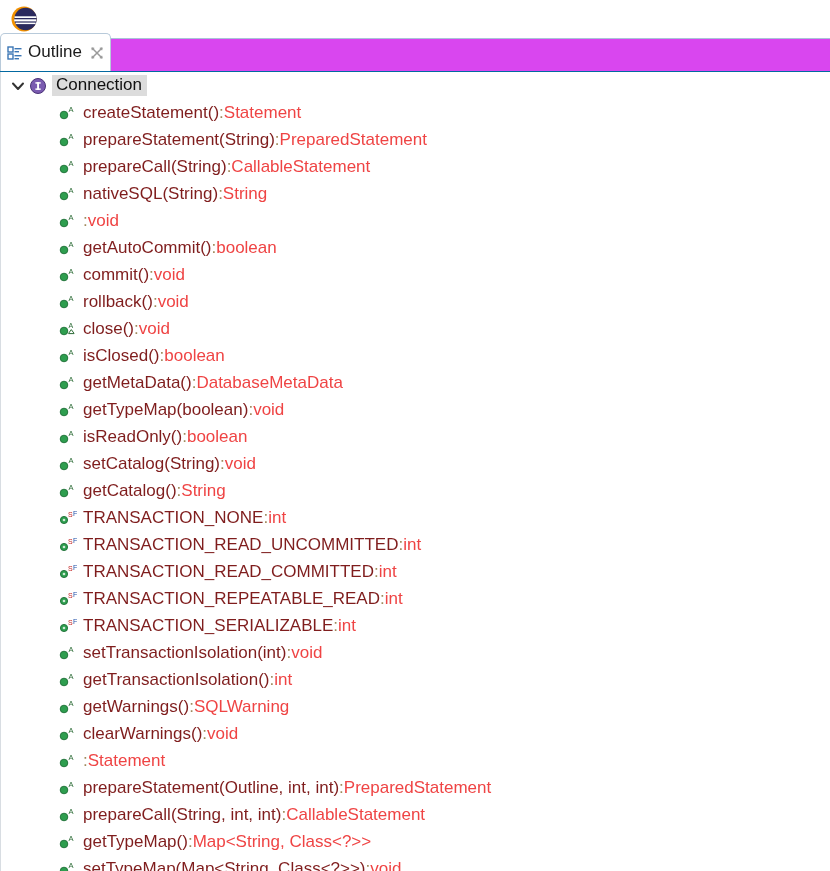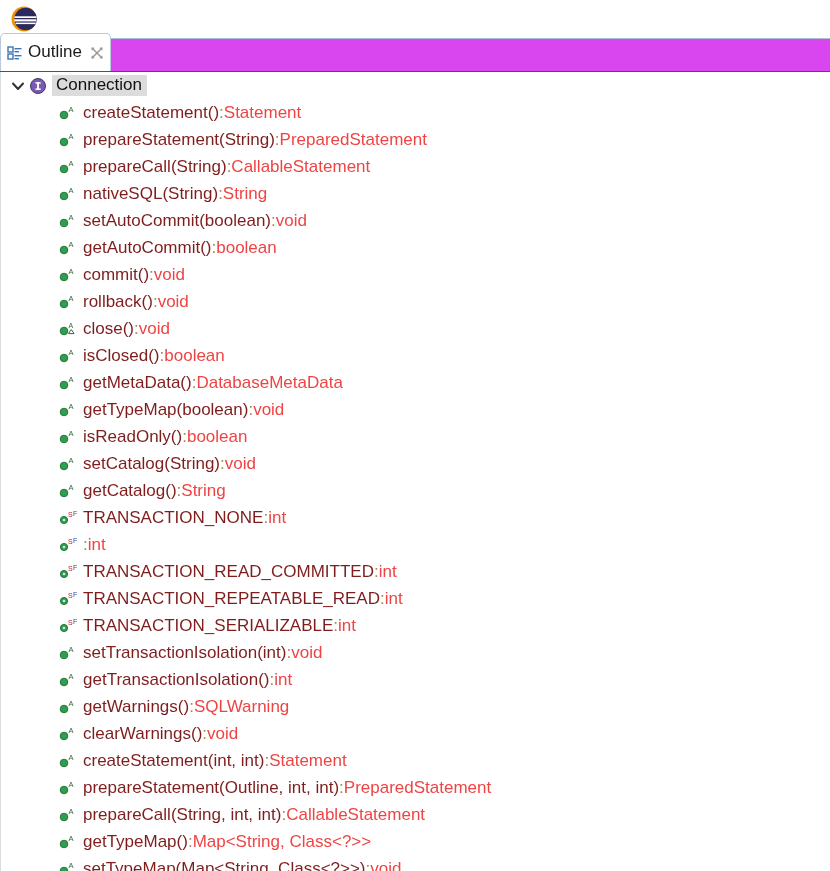--- a/index.html
+++ b/index.html
@@ -229,21 +229,20 @@
         <span class="mname">nativeSQL(String)</span>
         <span class="sep"> : </span>
         <span class="rtype">String</span>
       </div>
       <div class="row child">
         <svg viewBox="0 0 20 18" class="row-icon">
           <circle cx="5" cy="11" r="3.8" fill="#2e9e4f"></circle>
           <circle cx="5" cy="11" r="3.8" fill="none" stroke="#1d6e36" stroke-width="0.9"></circle>
           <text x="9.4" y="7.8" font-family="Liberation Sans, sans-serif" font-size="7.5" fill="#2b6b35">A</text>
         </svg>
-        <span class="mname">setAutoCommit(boolean)</span>
         <span class="sep"> : </span>
         <span class="rtype">void</span>
       </div>
       <div class="row child">
         <svg viewBox="0 0 20 18" class="row-icon">
           <circle cx="5" cy="11" r="3.8" fill="#2e9e4f"></circle>
           <circle cx="5" cy="11" r="3.8" fill="none" stroke="#1d6e36" stroke-width="0.9"></circle>
           <text x="9.4" y="7.8" font-family="Liberation Sans, sans-serif" font-size="7.5" fill="#2b6b35">A</text>
         </svg>
         <span class="mname">getAutoCommit()</span>
@@ -355,20 +354,21 @@
         <span class="rtype">int</span>
       </div>
       <div class="row child">
         <svg viewBox="0 0 20 18" class="row-icon">
           <circle cx="5" cy="11" r="3.6" fill="#2e9e4f"></circle>
           <circle cx="5" cy="11" r="3.6" fill="none" stroke="#1d6e36" stroke-width="0.9"></circle>
           <circle cx="5" cy="11" r="1.3" fill="#cfe9d6"></circle>
           <text x="9" y="7.6" font-family="Liberation Sans, sans-serif" font-size="7" fill="#c02020">S</text>
           <text x="14" y="7.4" font-family="Liberation Sans, sans-serif" font-size="7" fill="#1f4fa8">F</text>
         </svg>
+        <span class="mname">TRANSACTION_READ_UNCOMMITTED</span>
         <span class="sep"> : </span>
         <span class="rtype">int</span>
       </div>
       <div class="row child">
         <svg viewBox="0 0 20 18" class="row-icon">
           <circle cx="5" cy="11" r="3.6" fill="#2e9e4f"></circle>
           <circle cx="5" cy="11" r="3.6" fill="none" stroke="#1d6e36" stroke-width="0.9"></circle>
           <circle cx="5" cy="11" r="1.3" fill="#cfe9d6"></circle>
           <text x="9" y="7.6" font-family="Liberation Sans, sans-serif" font-size="7" fill="#c02020">S</text>
           <text x="14" y="7.4" font-family="Liberation Sans, sans-serif" font-size="7" fill="#1f4fa8">F</text>
@@ -440,21 +440,20 @@
         <span class="mname">clearWarnings()</span>
         <span class="sep"> : </span>
         <span class="rtype">void</span>
       </div>
       <div class="row child">
         <svg viewBox="0 0 20 18" class="row-icon">
           <circle cx="5" cy="11" r="3.8" fill="#2e9e4f"></circle>
           <circle cx="5" cy="11" r="3.8" fill="none" stroke="#1d6e36" stroke-width="0.9"></circle>
           <text x="9.4" y="7.8" font-family="Liberation Sans, sans-serif" font-size="7.5" fill="#2b6b35">A</text>
         </svg>
-        <span class="mname">createStatement(int, int)</span>
         <span class="sep"> : </span>
         <span class="rtype">Statement</span>
       </div>
       <div class="row child">
         <svg viewBox="0 0 20 18" class="row-icon">
           <circle cx="5" cy="11" r="3.8" fill="#2e9e4f"></circle>
           <circle cx="5" cy="11" r="3.8" fill="none" stroke="#1d6e36" stroke-width="0.9"></circle>
           <text x="9.4" y="7.8" font-family="Liberation Sans, sans-serif" font-size="7.5" fill="#2b6b35">A</text>
         </svg>
         <span class="mname">prepareStatement(Outline, int, int)</span>

